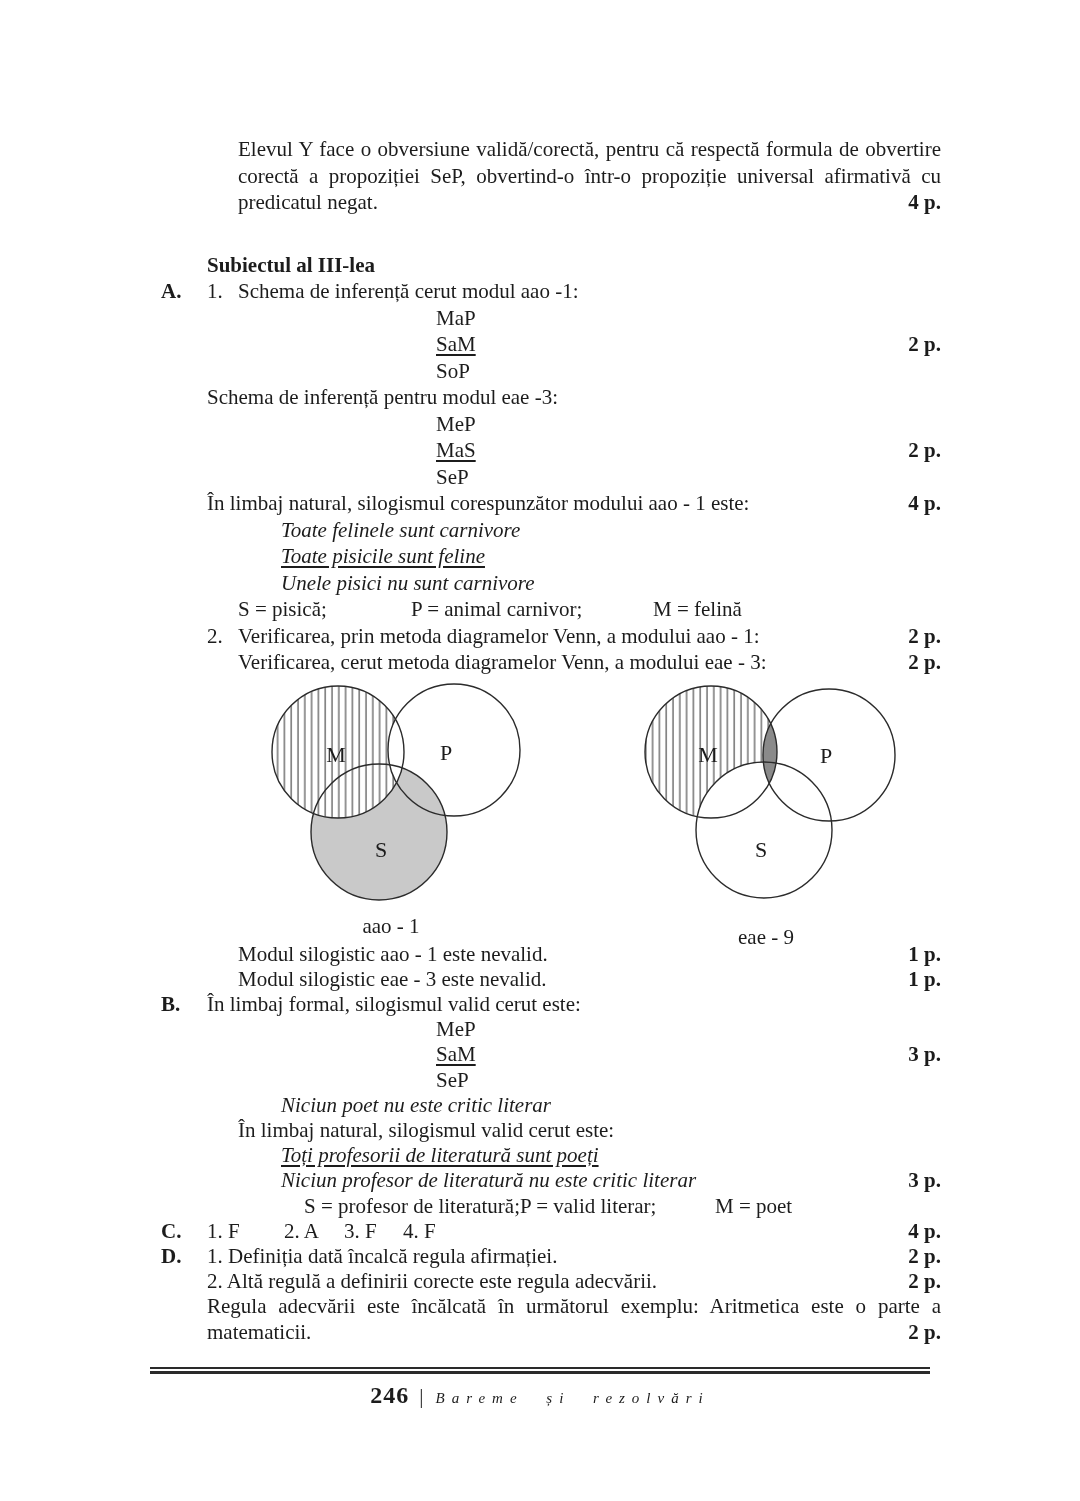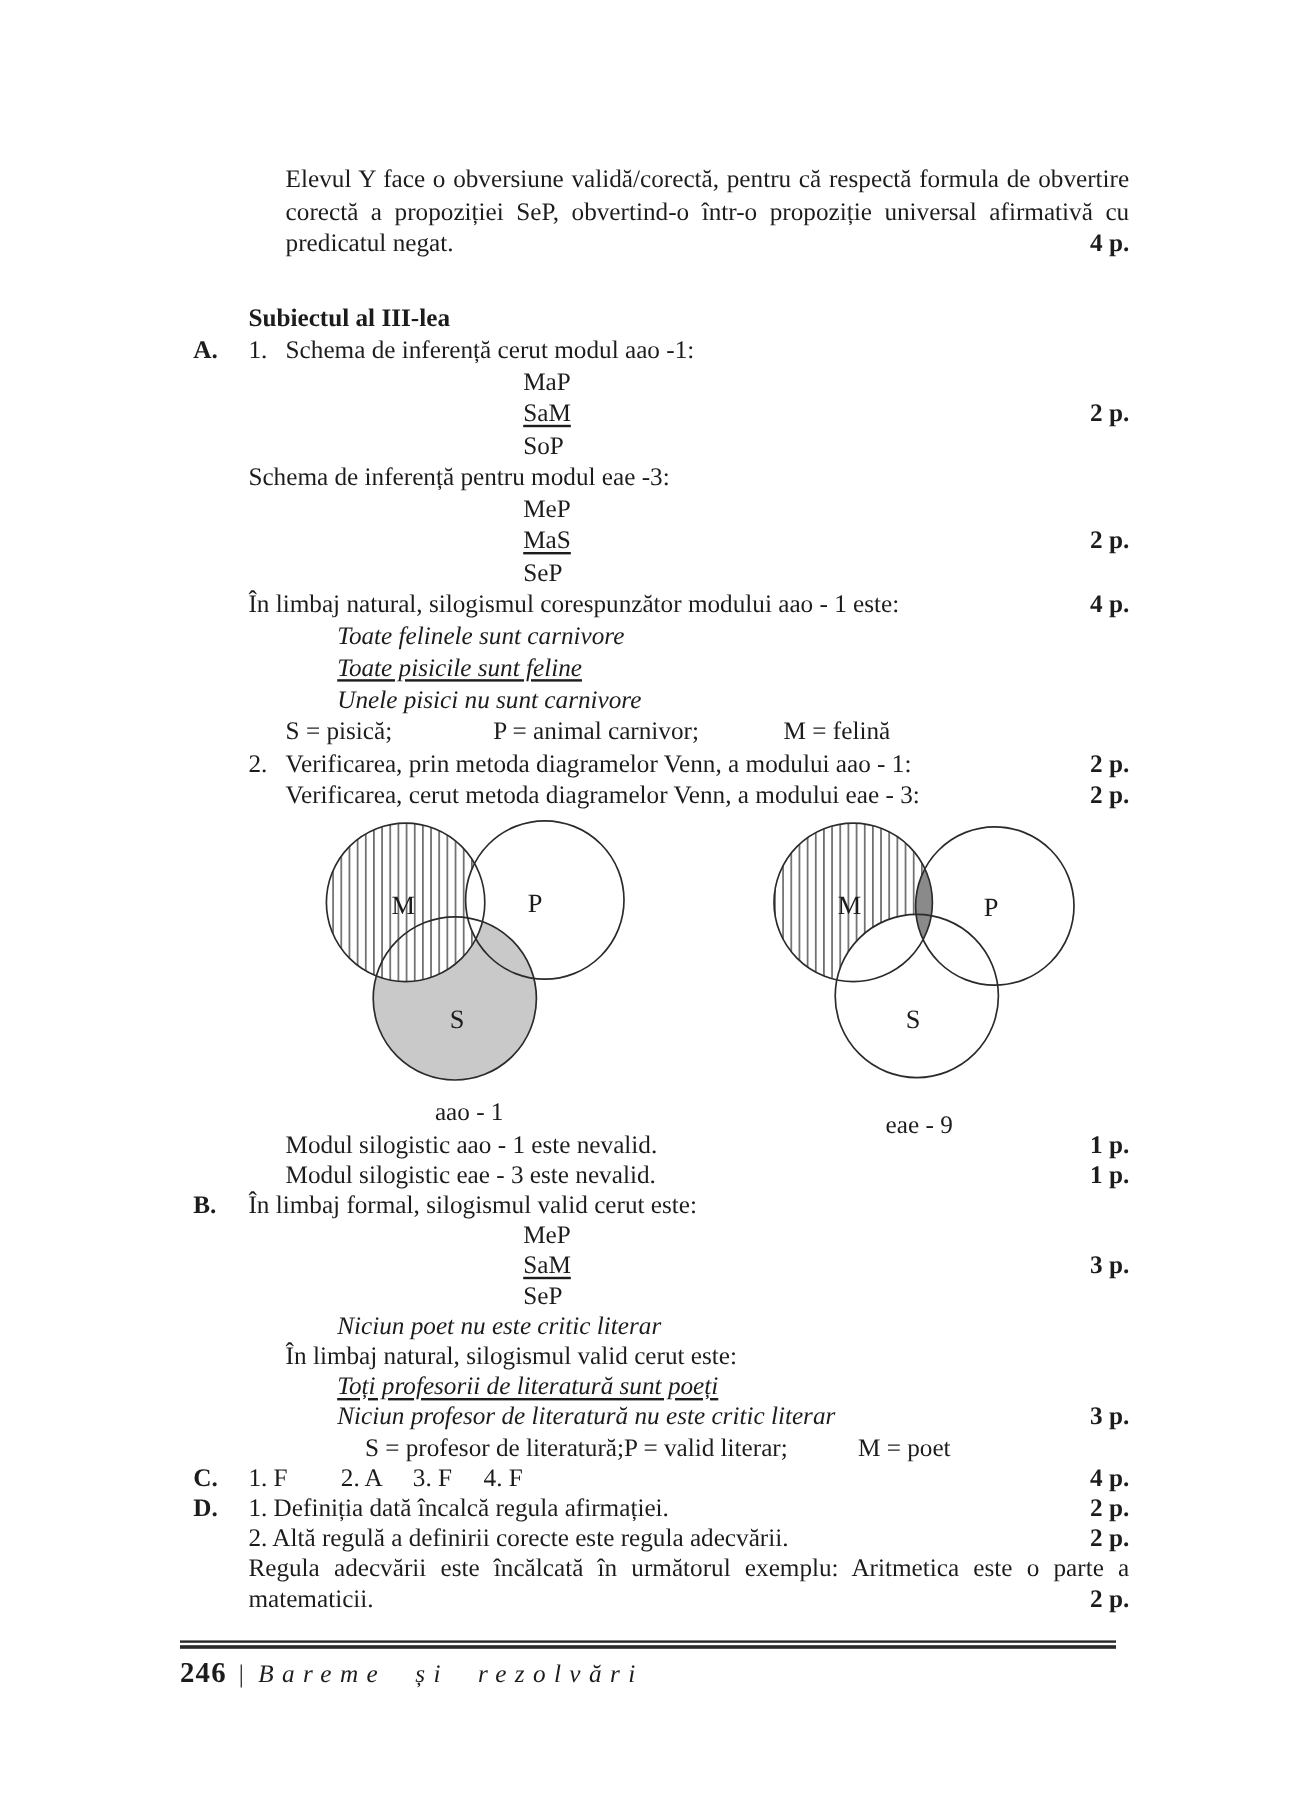--- a/index.html
+++ b/index.html
@@ -37,24 +37,24 @@
   .vsvg-right{left:475px;}
   .vcircle{fill:none;stroke:#2b2b2b;stroke-width:1.4;}
   .vlabel{font-family:"Liberation Serif",serif;font-size:22px;fill:#1c1c1c;text-anchor:middle;}
   .caption{position:absolute;width:260px;text-align:center;}
   .cap1{left:100px;top:231px;}
   .cap2{left:475px;top:242px;}
   .tight{line-height:25.2px;}
   .footer{position:absolute;left:150px;top:1367px;width:780px;}
   .frule-a{height:2px;background:#2a2a2a;}
   .frule-b{height:3px;background:#2a2a2a;margin-top:2px;}
-  .ftext{margin-top:8px;display:flex;align-items:baseline;}
+  .ftext{margin-top:8px;display:flex;align-items:baseline;justify-content:center;}
   .pgnum{font-weight:700;font-size:24px;letter-spacing:1px;}
   .fsep{margin:0 12px 0 10px;color:#2a2a2a;}
-  .ftitle{font-style:italic;font-size:21px;letter-spacing:7px;word-spacing:12px;}
+  .ftitle{font-style:italic;font-size:15px;letter-spacing:7px;word-spacing:12px;}
 </style>
 </head>
 <body>
 
 <div class="page">
   <div class="content">
 
     <div class="intro-wrap">
       <p>Elevul Y face o obversiune validă/corectă, pentru că respectă formula de obvertire corectă a propoziției SeP, obvertind-o într-o propoziție universal afirmativă cu predicatul negat.</p>
       <span class="abs-pts">4 p.</span>

